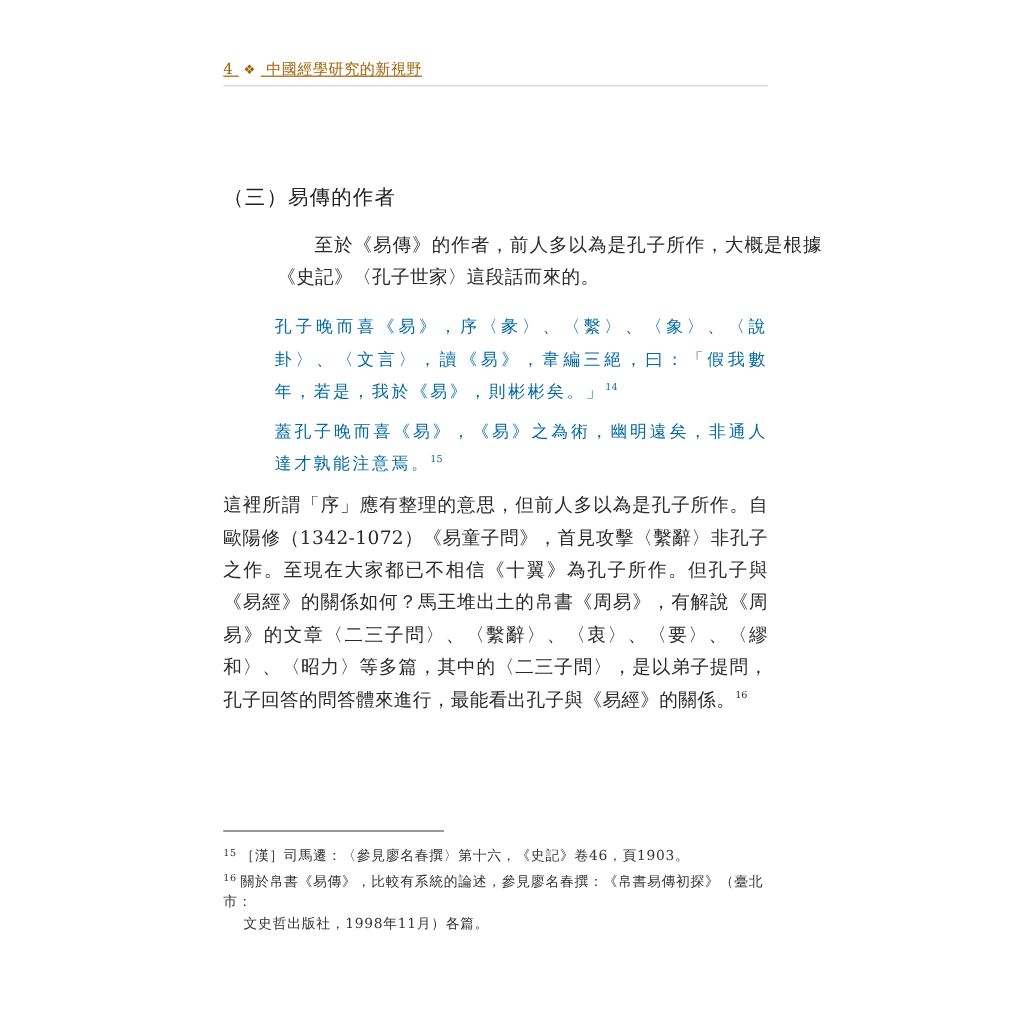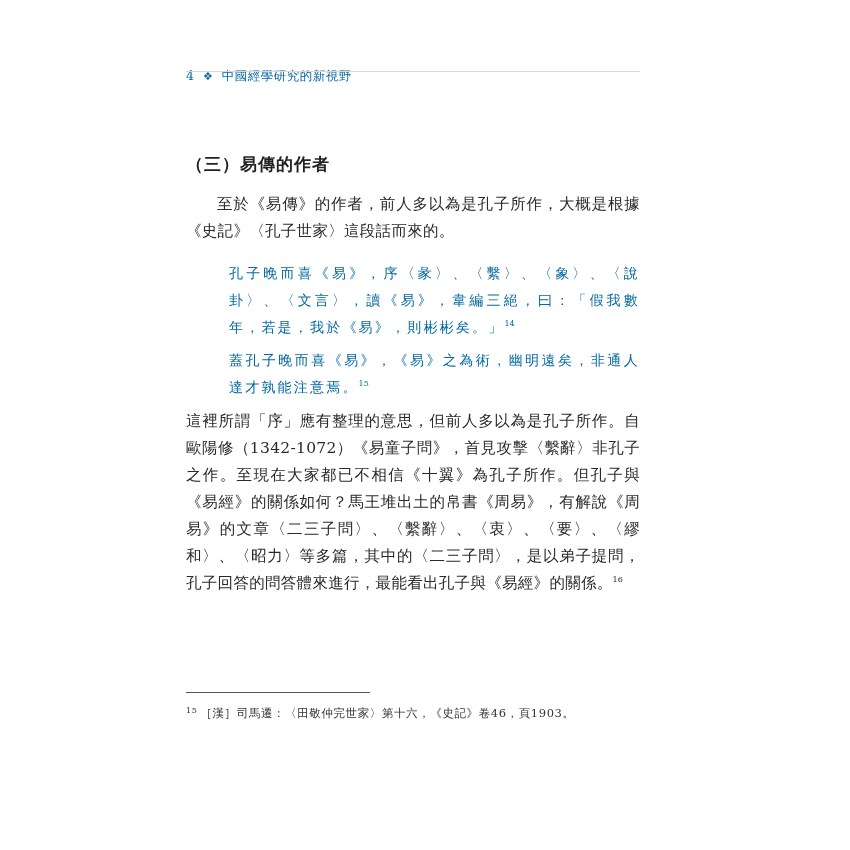--- a/index.html
+++ b/index.html
@@ -1,24 +1,24 @@
 <!DOCTYPE html>
 <html><head>
 <meta charset="utf-8">
 <style>
   html, body { margin: 0; padding: 0; background: #ffffff; }
   body { width: 850px; height: 850px; position: relative; overflow: hidden;
          font-family: "DejaVu Serif", "Liberation Serif", serif; color: #2a2a2a; }
   .page { position: absolute; left: 186px; top: 0; width: 454px; }
-  .running-head { position: absolute; top: 68px; left: 0; width: 454px; height: 22px;
-                  font-size: 12.5px; color: #0369a1; letter-spacing: 0.5px; }
+  .running-head { position: absolute; top: 50px; left: 0; width: 454px; height: 22px;
+                  font-size: 12.5px; color: #a16207; letter-spacing: 0.5px; text-decoration: underline; }
   .running-head .ornament { display: inline-block; margin: 0 4px; font-size: 11px; }
   .head-rule { position: absolute; top: 71px; left: 0; width: 454px; height: 1px; background: #d8d8d8; }
   .section-title { position: absolute; top: 153px; left: 0; font-family: "DejaVu Sans", "Liberation Sans", sans-serif;
-                   font-weight: bold; font-size: 17px; color: #222; letter-spacing: 1px; }
+                   font-weight: normal; font-size: 17px; color: #222; letter-spacing: 1px; }
   .para { position: absolute; left: 0; width: 454px; font-size: 15.5px; line-height: 27px;
           letter-spacing: 0.3px; color: #2a2a2a; text-align: justify; }
   .para.indent { text-indent: 31px; }
   .quote { position: absolute; left: 43px; width: 411px; font-size: 14px; line-height: 27px;
            letter-spacing: 2.2px; color: #0369a1; text-align: justify; }
   sup { font-size: 8px; vertical-align: 6px; letter-spacing: 0; line-height: 0; }
   .fn-rule { position: absolute; top: 692px; left: 0; width: 184px; height: 1px; background: #555; }
   .footnotes { position: absolute; top: 702px; left: 0; width: 454px; font-size: 11.5px; line-height: 17.5px;
                color: #333; letter-spacing: 0.6px; }
   .fn { display: block; }
@@ -32,37 +32,41 @@
 
   <div class="running-head">
     <span>4</span>
     <span class="ornament">❖</span>
     <span>中國經學研究的新視野</span>
   </div>
   <div class="head-rule"></div>
 
   <div class="section-title">（三）易傳的作者</div>
 
-  <div class="para indent" style="top:191px;">
+  <div class="para indent" style="top:191px;margin-left:45px;">
     <span>至於《易傳》的作者，前人多以為是孔子所作，大概是根據《史記》〈孔子世家〉這段話而來的。</span>
   </div>
 
   <div class="quote" style="top:260px;">
     <span>孔子晚而喜《易》，序〈彖〉、〈繫〉、〈象〉、〈說卦〉、〈文言〉，讀《易》，韋編三絕，曰：「假我數年，若是，我於《易》，則彬彬矣。」</span><sup>14</sup>
   </div>
 
   <div class="quote" style="top:347px;">
     <span>蓋孔子晚而喜《易》，《易》之為術，幽明遠矣，非通人達才孰能注意焉。</span><sup>15</sup>
   </div>
 
   <div class="para" style="top:408px;">
     <span>這裡所謂「序」應有整理的意思，但前人多以為是孔子所作。自歐陽修（1342-1072）《易童子問》，首見攻擊〈繫辭〉非孔子之作。至現在大家都已不相信《十翼》為孔子所作。但孔子與《易經》的關係如何？馬王堆出土的帛書《周易》，有解說《周易》的文章〈二三子問〉、〈繫辭〉、〈衷〉、〈要〉、〈繆和〉、〈昭力〉等多篇，其中的〈二三子問〉，是以弟子提問，孔子回答的問答體來進行，最能看出孔子與《易經》的關係。</span><sup>16</sup>
   </div>
 
   <div class="fn-rule"></div>
 
   <div class="footnotes">
     <div class="fn">
-      <span class="num">15</span><span>［漢］司馬遷：〈田敬仲完世家〉第十六，《史記》卷46，頁1903。</span>
+      <span class="num">15</span><span>［漢］司馬遷：〈參見廖名春撰〉第十六，《史記》卷46，頁1903。</span>
+    </div>
+    <div class="fn">
+      <span class="num">16</span><span>關於帛書《易傳》，比較有系統的論述，參見廖名春撰：《帛書易傳初探》（臺北市：</span>
+      <span class="cont">文史哲出版社，1998年11月）各篇。</span>
     </div>
   </div>
 
 </div>
 
 </body></html>

